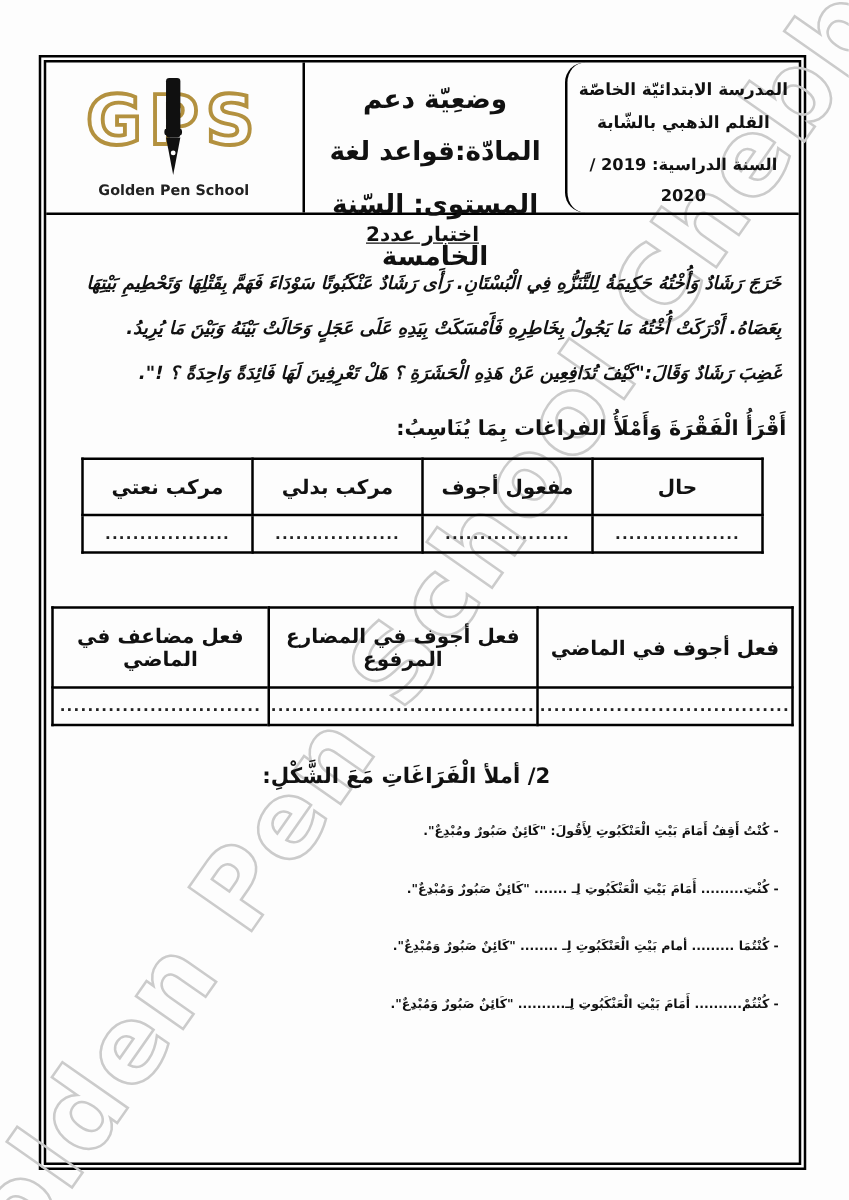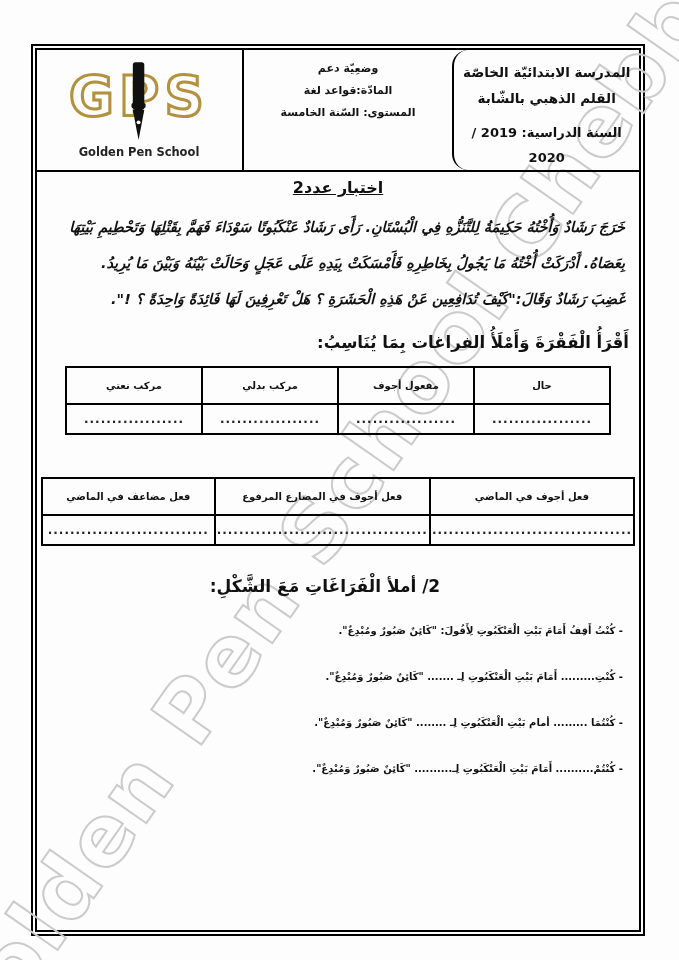--- a/index.html
+++ b/index.html
@@ -21,39 +21,39 @@
   .content{position:relative;z-index:1;}
   
   .header{
     display:flex;direction:rtl;border-bottom:2px solid #000;height:120px;
   }
   .h-cell{box-sizing:border-box;padding:6px 4px;}
   .h-school{width:31%;border-left:2px solid #000;text-align:center;
     font-weight:bold;font-size:13.5px;line-height:1.9;padding-top:10px;border-radius:16px;}
   .h-school .year{margin-top:10px;font-size:13px;}
   .h-subject{width:35%;border-left:2px solid #000;text-align:center;
-    font-weight:bold;font-size:11px;line-height:2.0;padding-top:8px;}
+    font-weight:bold;font-size:21px;line-height:2.0;padding-top:8px;}
   .h-logo{width:34%;display:flex;align-items:center;justify-content:center;}
   
   .doc-title{
     text-align:center;font-weight:bold;font-size:16px;margin-top:6px;
     text-decoration:underline;direction:rtl;
   }
   
   .para{direction:rtl;text-align:right;margin:12px 14px 0 14px;
     font-size:14.5px;font-weight:bold;line-height:36px;font-style:italic;}
   
   .sec-heading{direction:rtl;text-align:right;font-weight:bold;
     font-size:16.5px;margin:16px 10px 0 0;}
   .sec-heading2{direction:rtl;text-align:center;font-weight:bold;
     font-size:17px;margin:30px 26px 0 0;}
   
   table{border-collapse:collapse;direction:rtl;margin:14px auto 0 auto;}
   th,td{border:2px solid #000;text-align:center;box-sizing:border-box;}
-  th{font-size:10px;font-weight:bold;height:36px;padding:12px 6px;}
+  th{font-size:16px;font-weight:bold;height:36px;padding:12px 6px;}
   td{font-size:12px;height:30px;color:#222;letter-spacing:1px;font-weight:bold;}
   .table-one{width:546px;}
   .table-one th,.table-one td{width:25%;}
   .table-two{width:594px;margin-top:42px;}
   
   .fill-list{direction:rtl;text-align:right;margin:24px 16px 0 0;}
   .fill-item{font-size:10px;font-weight:bold;margin-bottom:24px;line-height:22px;}
 </style>
 </head>
 <body>

